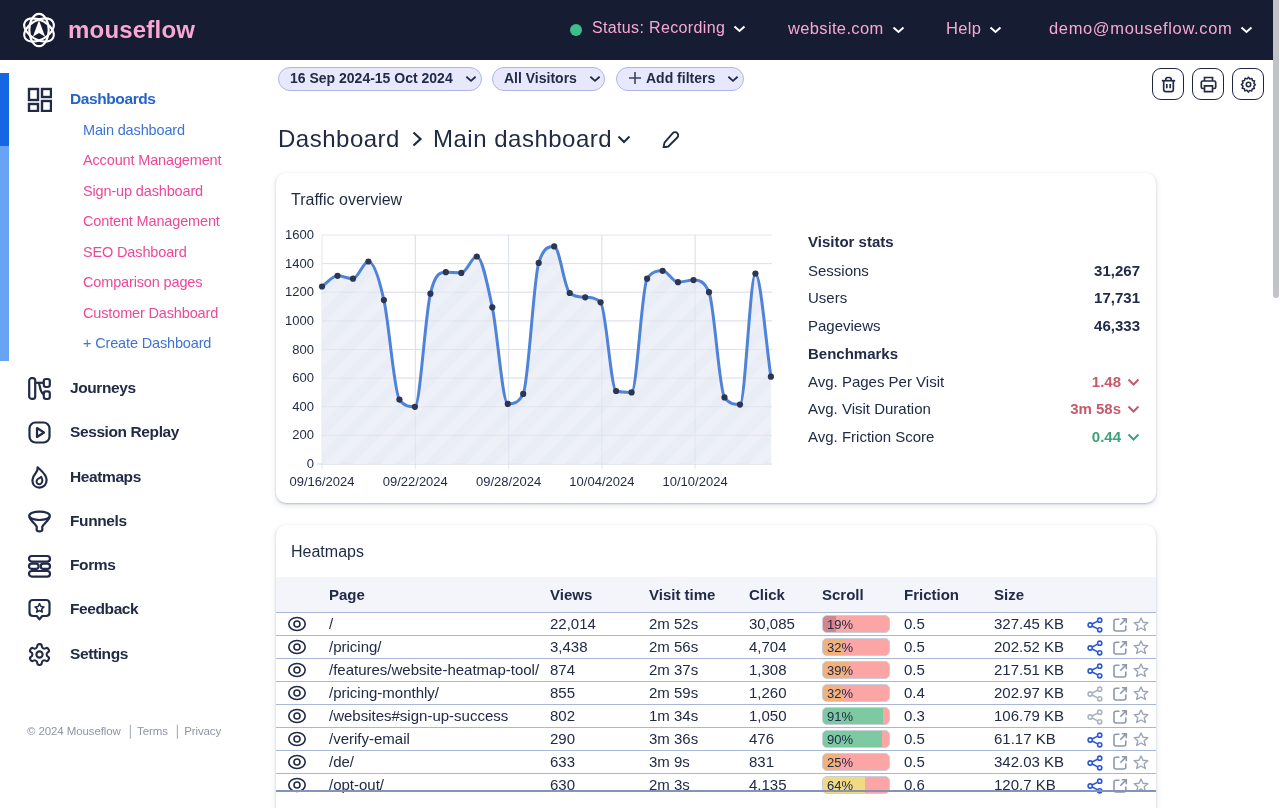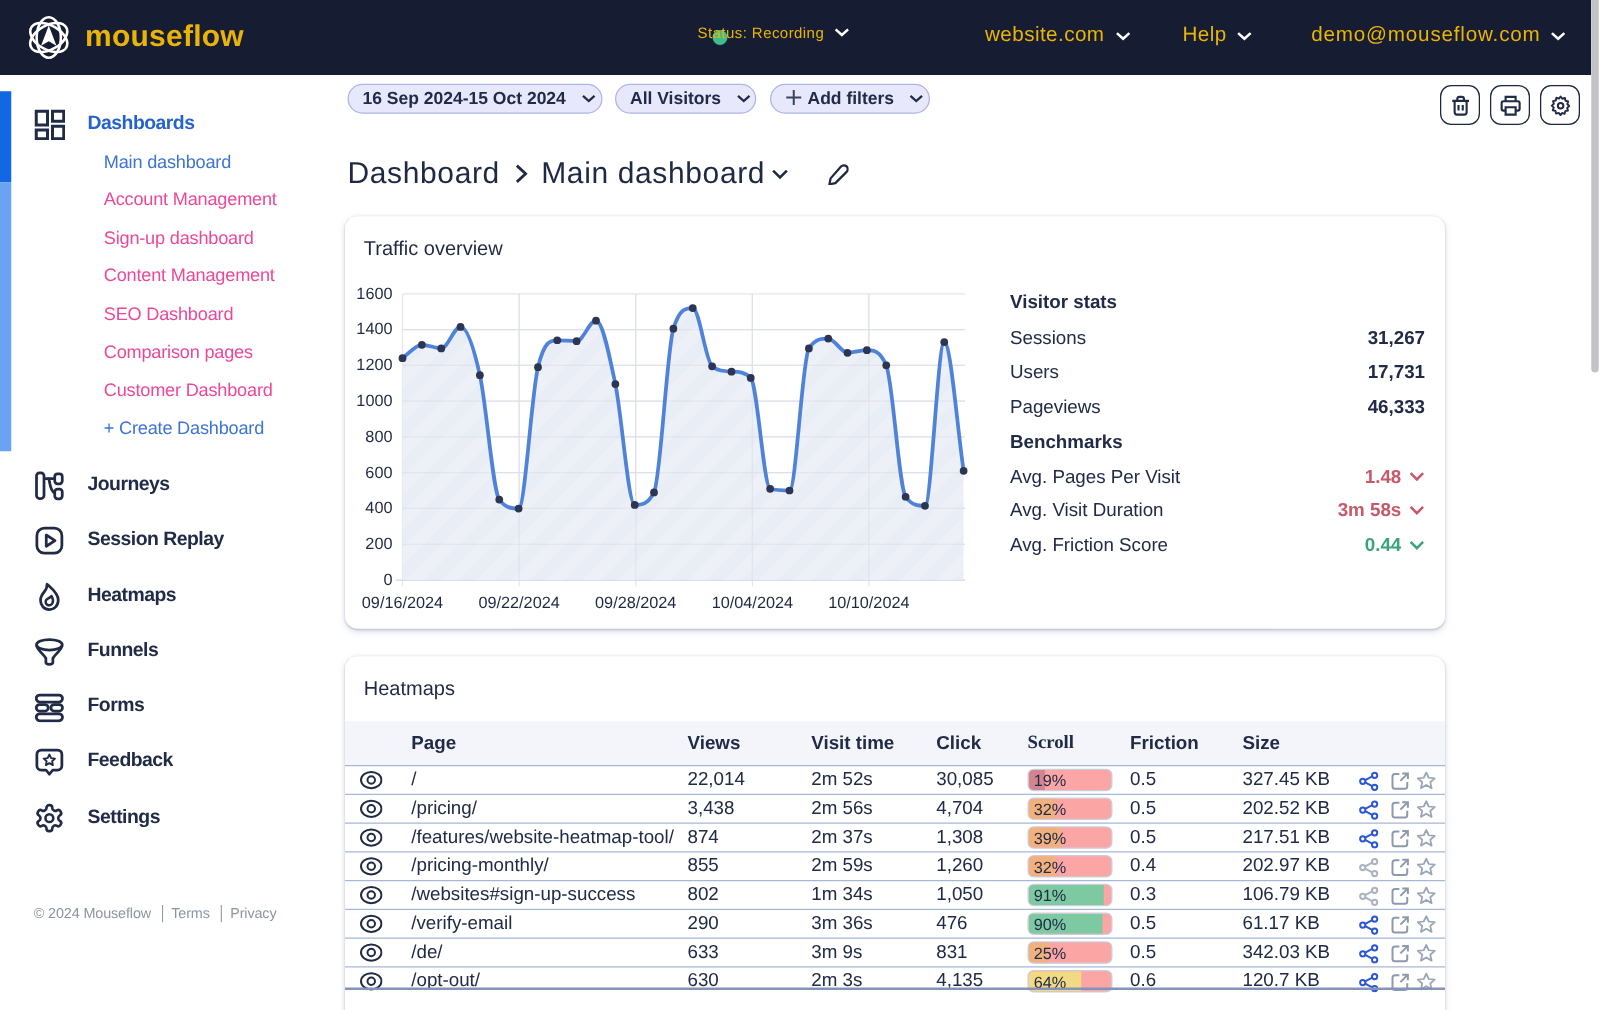--- a/index.html
+++ b/index.html
@@ -1,18 +1,18 @@
 <!DOCTYPE html>
 <html><head>
 <meta charset="utf-8">
 <style>
 * { margin:0; padding:0; box-sizing:border-box; }
 html,body { width:1280px; height:808px; overflow:hidden; background:#fff;
   font-family:"Liberation Sans", sans-serif; color:#212b47; }
-.nav { position:absolute; left:0; top:0; width:1273px; height:60px; background:#161c31; color:#eab308; }
+.nav { position:absolute; left:0; top:0; width:1273px; height:60px; background:#161c31; color:#f9a8d4; }
 .logo { position:absolute; left:20px; top:11px; }
 .logoname { position:absolute; left:68px; top:16px; font-size:24px; font-weight:bold; letter-spacing:0.2px; }
 .navitem { position:absolute; top:19px; font-size:16.5px; letter-spacing:0.35px; white-space:nowrap; }
 .navcaret { display:inline-block; margin-left:8px; }
 .greendot { position:absolute; left:570px; top:24px; width:12px; height:12px; border-radius:50%; background:#3dbd8b; }
 .sidebar { position:absolute; left:0; top:60px; width:260px; height:748px; background:#fff; }
 .bluebar1 { position:absolute; left:0; top:13px; width:9px; height:73px; background:#1366e4; }
 .bluebar2 { position:absolute; left:0; top:86px; width:9px; height:215px; background:#69a3f3; }
 .sideitem { position:absolute; left:70px; font-size:15.5px; letter-spacing:-0.4px; font-weight:bold; color:#212b47; white-space:nowrap; }
 .subitem { position:absolute; left:83px; font-size:14.5px; letter-spacing:-0.15px; color:#ec4899; white-space:nowrap; }
@@ -38,21 +38,21 @@
 .sval { position:absolute; right:0; top:0; font-weight:bold; }
 .red { color:#c65a6b; }
 .green { color:#3ba379; }
 .vcaret { display:inline-block; margin-left:6px; }
 
 .thead { position:absolute; left:0; top:52px; width:880px; height:35px; background:#f3f5fa; font-weight:bold; font-size:15px; }
 .thead div { position:absolute; top:9px; }
 .trow { position:absolute; left:0; width:880px; height:23px; font-size:15px; border-top:1px solid #a7b7d5; }
 .trow div { position:absolute; top:2px; }
 .c-page { left:53px; } .c-views { left:274px; } .c-visit { left:373px; } .c-click { left:473px; }
-.c-scroll { left:546px;font-family:Liberation Serif, serif; } .c-frict { left:628px; } .c-size { left:718px; }
+.c-scroll { left:546px; } .c-frict { left:628px; } .c-size { left:718px; }
 .spill { position:absolute; left:546px; top:2px; width:68px; height:18px; border:1px solid #c9cfdc; border-radius:5px; background:#fca5a5; overflow:hidden; }
 .spill i { position:absolute; left:0; top:0; bottom:0; font-style:normal; }
 .spill b { position:absolute; left:4px; top:1px; font-weight:normal; font-size:13px; color:#212b47; }
 .eye { position:absolute; left:12px; top:3px; }
 .ric { position:absolute; top:3px; }
 .scrollbar { position:absolute; left:1273px; top:0; width:7px; height:808px; background:#fff; }
 .thumb { position:absolute; left:0; top:-6px; width:6px; height:304px; border-radius:3px; background:#c2c3c6; }
 svg.ic { display:block; }
 </style>
 </head>
@@ -60,21 +60,21 @@
 
 <div class="nav">
   <svg class="logo" width="38" height="38" viewBox="0 0 40 40" fill="none" stroke="#fff">
     <ellipse cx="20" cy="20" rx="17" ry="10.2" stroke-width="2.2" transform="rotate(30 20 20)"></ellipse>
     <ellipse cx="20" cy="20" rx="17" ry="10.2" stroke-width="2.2" transform="rotate(90 20 20)"></ellipse>
     <ellipse cx="20" cy="20" rx="17" ry="10.2" stroke-width="2.2" transform="rotate(150 20 20)"></ellipse>
     <path d="M20 9.8 L26.5 27 L20 23.2 L13.5 27 Z" fill="#fff" stroke="none"></path>
   </svg>
   <div class="logoname">mouseflow</div>
   <div class="greendot"></div>
-  <div class="navitem" style="left:558px; font-size:12px;">Status: Recording<svg class="navcaret" width="13" height="8" viewBox="0 0 13 8" fill="none" stroke="#fff" stroke-width="2">
+  <div class="navitem" style="left:592px; font-size:16px;">Status: Recording<svg class="navcaret" width="13" height="8" viewBox="0 0 13 8" fill="none" stroke="#fff" stroke-width="2">
         <path d="M1.5 1.5 L6.5 6 L11.5 1.5"></path>
       </svg></div>
   <div class="navitem" style="left:788px;">website.com<svg class="navcaret" width="13" height="8" viewBox="0 0 13 8" fill="none" stroke="#fff" stroke-width="2">
         <path d="M1.5 1.5 L6.5 6 L11.5 1.5"></path>
       </svg></div>
   <div class="navitem" style="left:946px;">Help<svg class="navcaret" width="13" height="8" viewBox="0 0 13 8" fill="none" stroke="#fff" stroke-width="2">
         <path d="M1.5 1.5 L6.5 6 L11.5 1.5"></path>
       </svg></div>
   <div class="navitem" style="left:1049px; letter-spacing:0.65px;">demo@mouseflow.com<svg class="navcaret" width="13" height="8" viewBox="0 0 13 8" fill="none" stroke="#fff" stroke-width="2">
         <path d="M1.5 1.5 L6.5 6 L11.5 1.5"></path>

